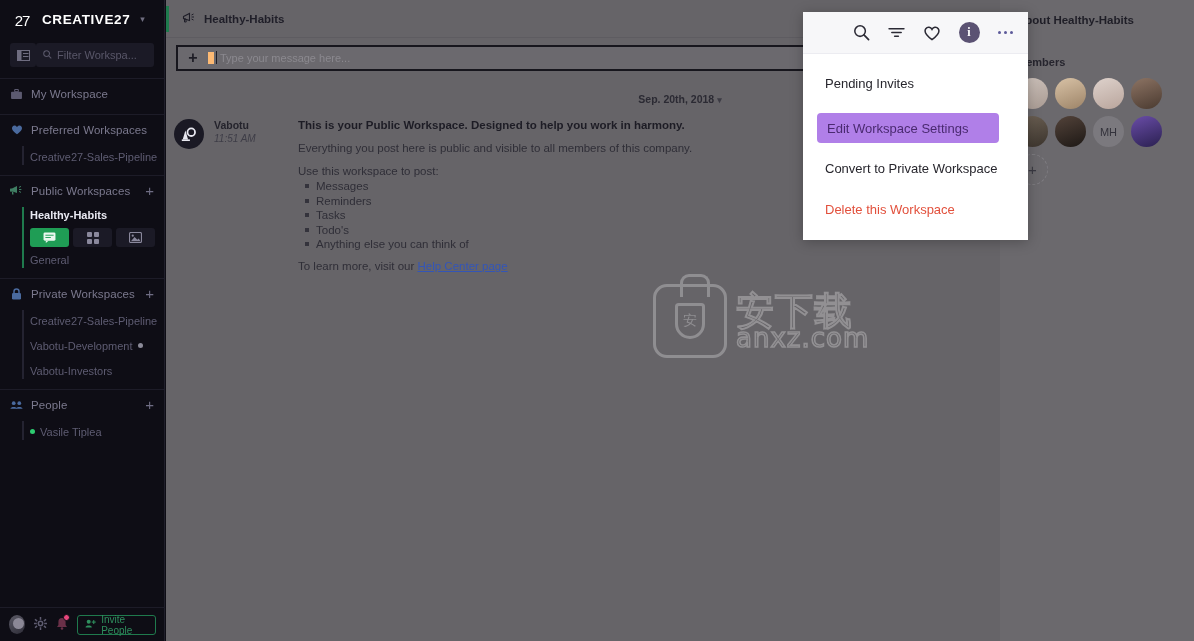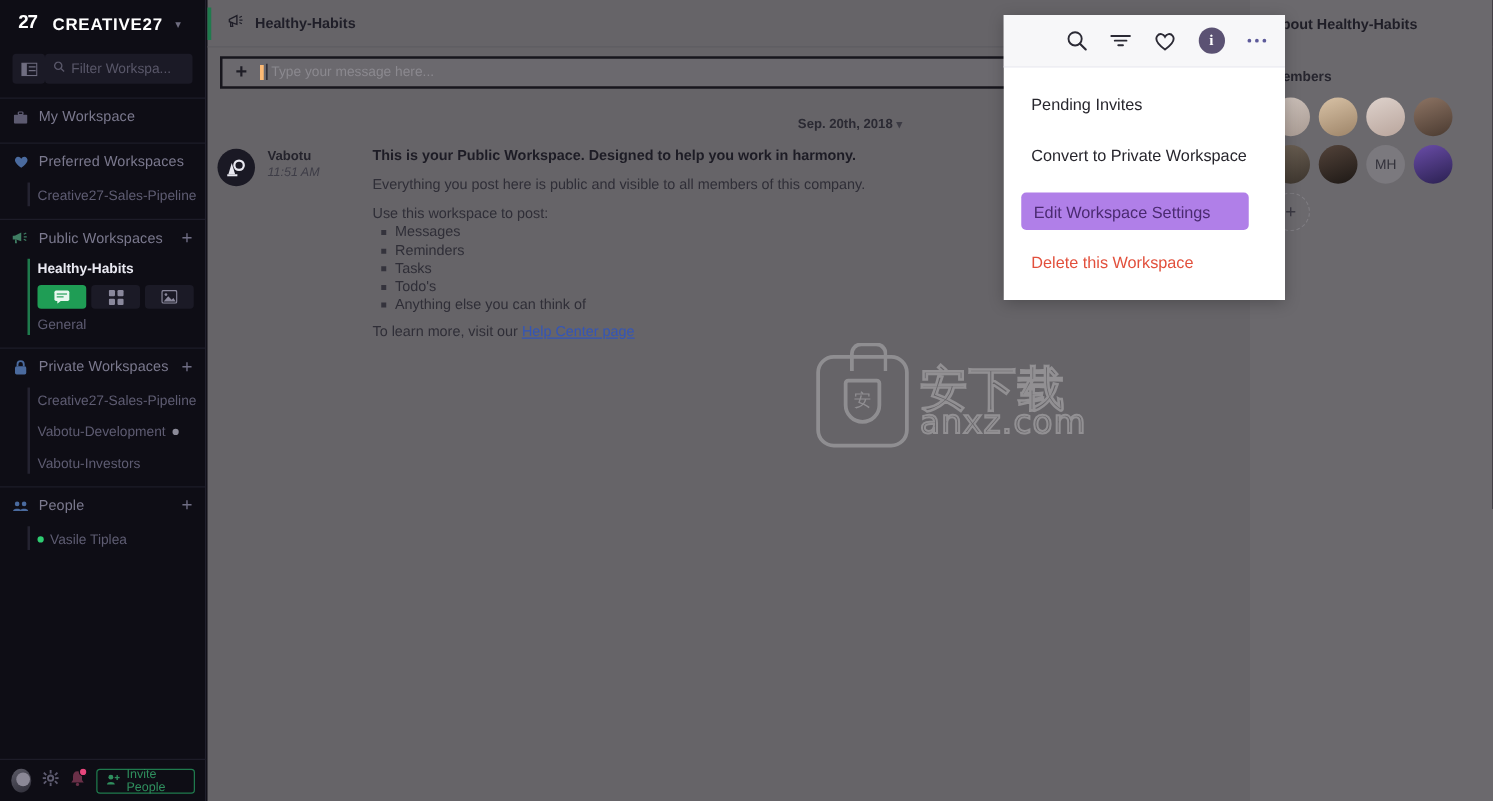--- a/index.html
+++ b/index.html
@@ -19,22 +19,22 @@
     color: #8e8ca0;
     z-index: 5;
     border-right: 1px solid #201f2b;
   }
   .sb-brand {
     display: flex; align-items: center;
     height: 38px; padding: 0 10px; gap: 8px;
   }
   .brand-logo {
     width: 24px; height: 20px;
-    display: flex; align-items: flex-start; justify-content: center;
-    font-weight: bold; font-size: 15px; color: #ffffff;
+    display: flex; align-items: flex-end; justify-content: center;
+    font-weight: normal; font-size: 15px; color: #ffffff;
     letter-spacing: -1px;
   }
   .brand-name {
     color: #ffffff; font-size: 13.5px; font-weight: bold;
     letter-spacing: 0.6px;
   }
   .brand-caret { color: #6f6d80; font-size: 9px; margin-left: 2px; }
 
   .sb-filter-row {
     display: flex; align-items: center; 
@@ -154,21 +154,21 @@
     background: #6b696e;
     display: flex; align-items: center;
   }
   .composer-plus {
     width: 30px; height: 22px;
     display: flex; align-items: center; justify-content: center;
     color: #1e1d26; font-size: 16px; font-weight: bold;
   }
   .composer-input {
     flex: 1; color: #8b898f; font-size: 11px;
-    border-left: 3px solid #fdba74; padding-left: 6px;
+    border-left: 6px solid #fdba74; padding-left: 6px;
     position: relative;
   }
   .composer-caret {
     position: absolute; left: 2px; top: -1px;
     width: 1px; height: 13px; background: #1e1d26;
   }
 
   .date-sep {
     text-align: center; color: #2b2a33;
     font-size: 10.5px; font-weight: bold;
@@ -618,25 +618,25 @@
       <span class="mi-dots">
         <span></span>
           <span></span>
           <span></span>
       </span>
     </div>
     <div class="menu-body">
       <div class="menu-item">
         <span>Pending Invites</span>
       </div>
+      <div class="menu-item highlight">
+        <span>Edit Workspace Settings</span>
+      </div>
       <div class="menu-item">
         <span>Convert to Private Workspace</span>
       </div>
-      <div class="menu-item highlight">
-        <span>Edit Workspace Settings</span>
-      </div>
       <div class="menu-item danger">
         <span>Delete this Workspace</span>
       </div>
     </div>
   </div>
 
 </div>
 
 </body></html>

